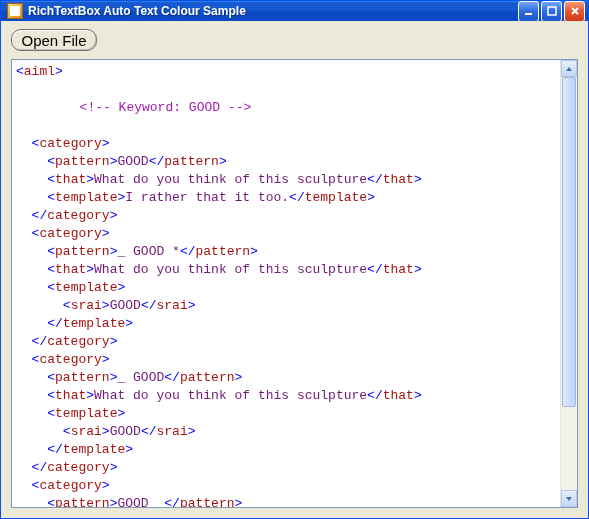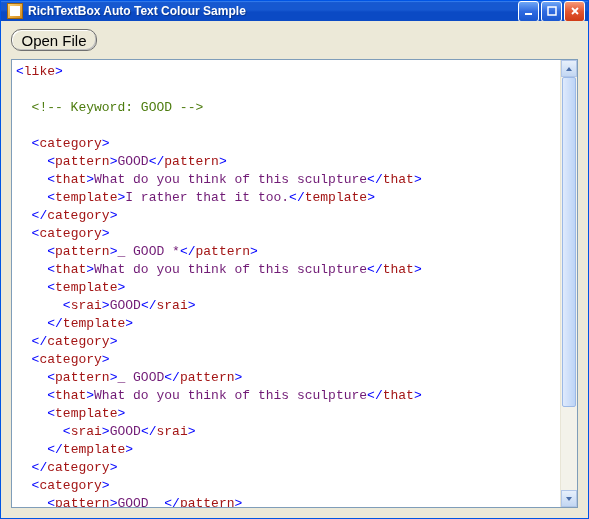--- a/index.html
+++ b/index.html
@@ -113,21 +113,21 @@
   .sb-track { flex:1; position:relative; background:#f3f2ea; }
   .sb-thumb {
     position:absolute;left:1px;right:1px;top:0;height:80%;
     background: linear-gradient(to right,#dfeafd,#bcd4f6);
     border:1px solid #9cb9e6;
     border-radius:2px;
   }
   
   .t  { color:#0000ff; }   
   .tg { color:#a31515; }   
-  .cm { color:#4d7c0f; }   
+  .cm { color:#a21caf;margin-left:48px; }   
   .tx { color:#701a75; }      
 </style>
 </head>
 <body>
 
 <div class="window">
 
   <div class="titlebar">
     <span class="app-icon"></span>
     <span class="title-text">RichTextBox Auto Text Colour Sample</span>
@@ -148,21 +148,21 @@
           </svg>
       </div>
     </div>
   </div>
 
   <div class="toolbar">
     <button class="open-btn">Open File</button>
   </div>
 
   <div class="content-wrap">
-    <div class="rtb" id="rtb"><span class="t">&lt;</span><span class="tg">like</span><span class="t">&gt;</span>
+    <div class="rtb" id="rtb"><span class="t">&lt;</span><span class="tg">aiml</span><span class="t">&gt;</span>
 
   <span class="cm">&lt;!-- Keyword: GOOD --&gt;</span>
 
   <span class="t">&lt;</span><span class="tg">category</span><span class="t">&gt;</span>
     <span class="t">&lt;</span><span class="tg">pattern</span><span class="t">&gt;</span><span class="tx">GOOD</span><span class="t">&lt;/</span><span class="tg">pattern</span><span class="t">&gt;</span>
     <span class="t">&lt;</span><span class="tg">that</span><span class="t">&gt;</span><span class="tx">What do you think of this sculpture</span><span class="t">&lt;/</span><span class="tg">that</span><span class="t">&gt;</span>
     <span class="t">&lt;</span><span class="tg">template</span><span class="t">&gt;</span><span class="tx">I rather that it too.</span><span class="t">&lt;/</span><span class="tg">template</span><span class="t">&gt;</span>
   <span class="t">&lt;/</span><span class="tg">category</span><span class="t">&gt;</span>
   <span class="t">&lt;</span><span class="tg">category</span><span class="t">&gt;</span>
     <span class="t">&lt;</span><span class="tg">pattern</span><span class="t">&gt;</span><span class="tx">_ GOOD *</span><span class="t">&lt;/</span><span class="tg">pattern</span><span class="t">&gt;</span>

